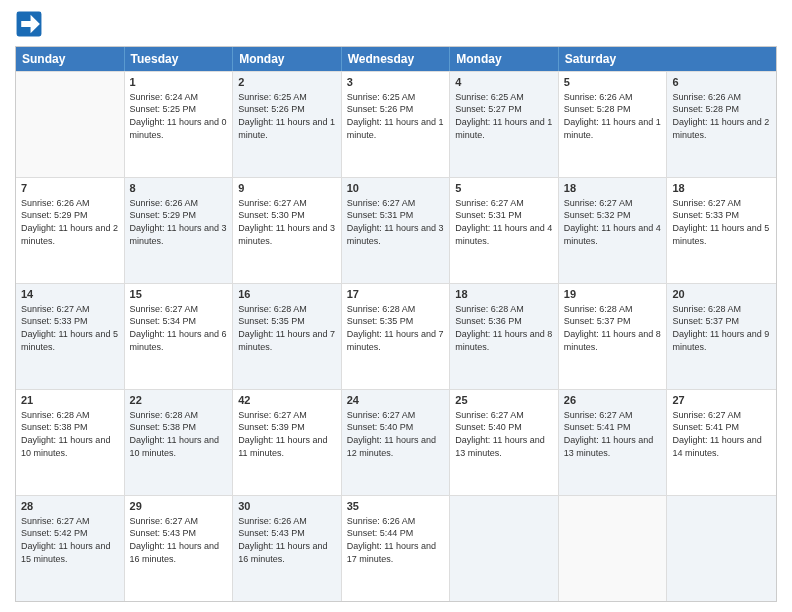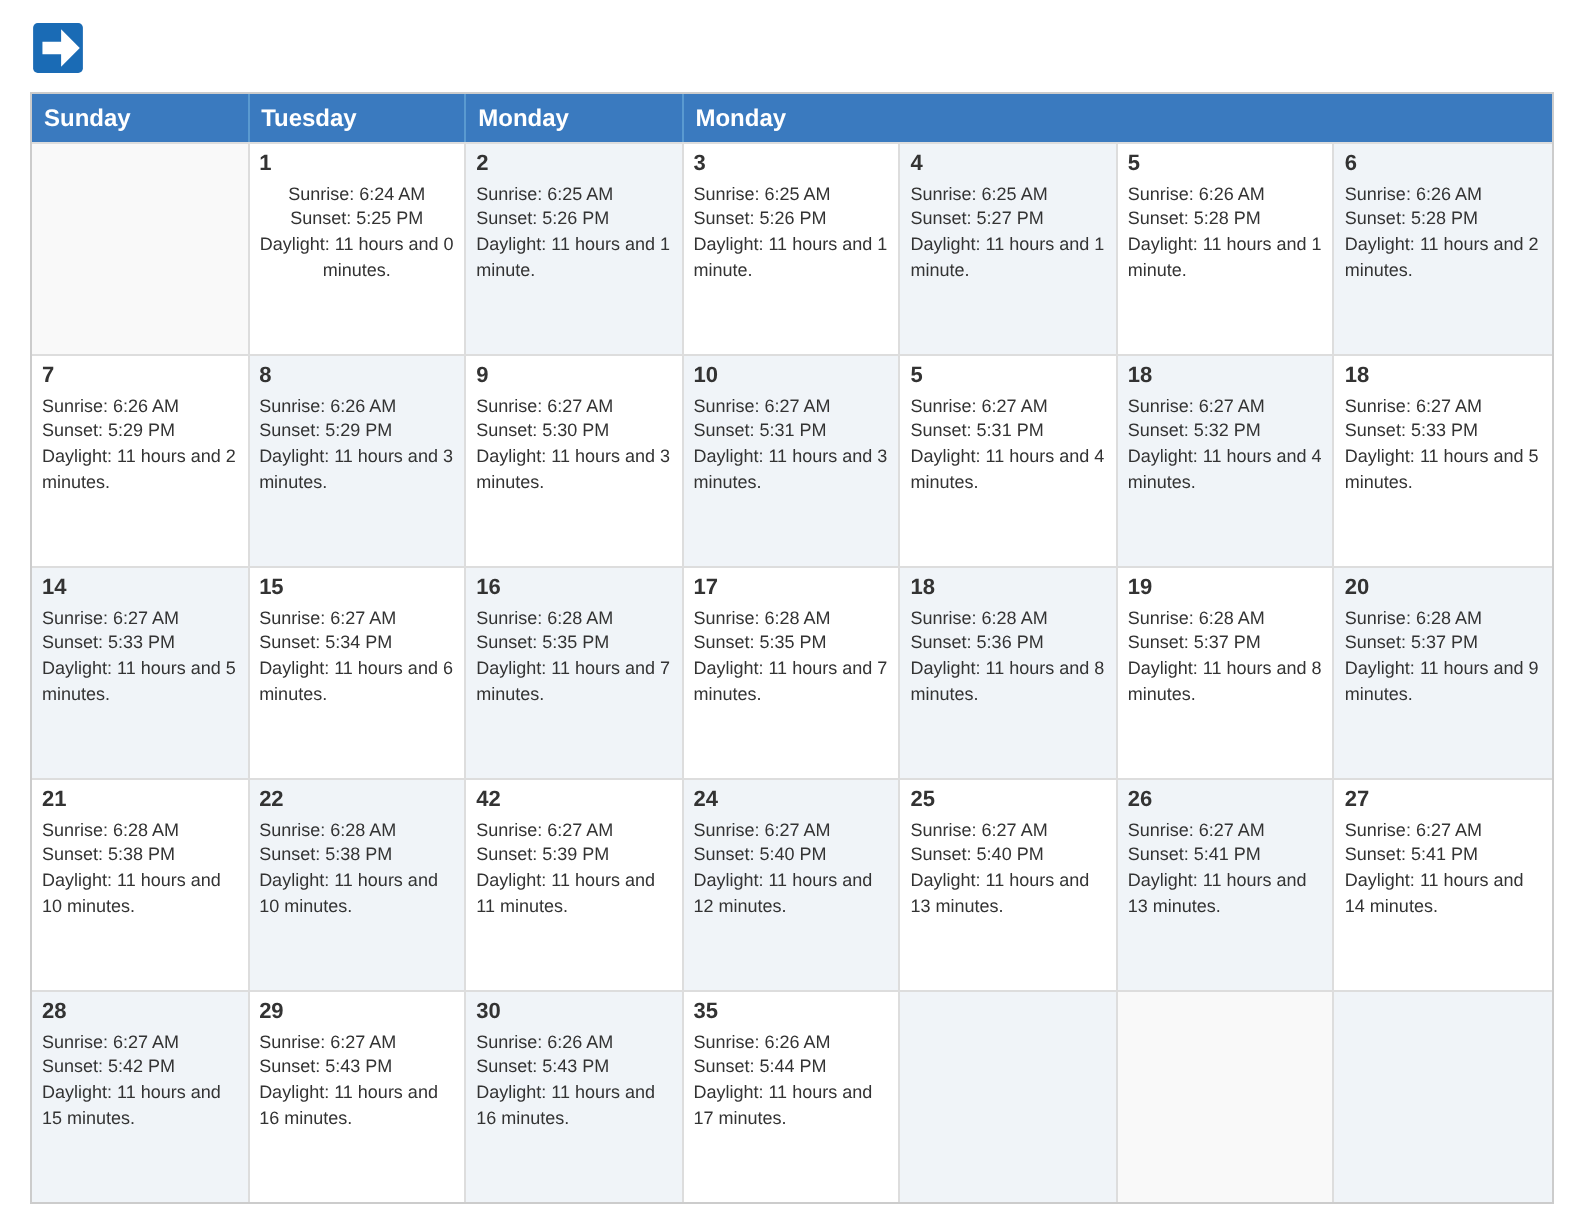--- a/index.html
+++ b/index.html
@@ -126,28 +126,30 @@
       <div class="month-title"></div>
       <div class="location"></div>
     </div>
   </div>
 
   <div class="calendar">
     <div class="cal-header">
     <div class="cal-header-cell">Sunday</div>
         <div class="cal-header-cell">Tuesday</div>
         <div class="cal-header-cell">Monday</div>
+        <div class="cal-header-cell">Wednesday</div>
         <div class="cal-header-cell">Monday</div>
+        <div class="cal-header-cell">Saturday</div>
       </div>
     <div class="cal-body">
     <div class="cal-row">
           <div class="cal-cell empty"></div>
           <div class="cal-cell">
             <div class="day-num">1</div>
-            <div class="cell-text" style="white-space: pre-line; text-align: center;">Sunrise: 6:24 AM
+            <div class="cell-text" style="white-space: pre-line;">Sunrise: 6:24 AM
 Sunset: 5:25 PM
 Daylight: 11 hours and 0 minutes.</div>
           </div>
           <div class="cal-cell shaded">
             <div class="day-num">2</div>
             <div class="cell-text" style="white-space: pre-line;">Sunrise: 6:25 AM
 Sunset: 5:26 PM
 Daylight: 11 hours and 1 minute.</div>
           </div>
           <div class="cal-cell">

